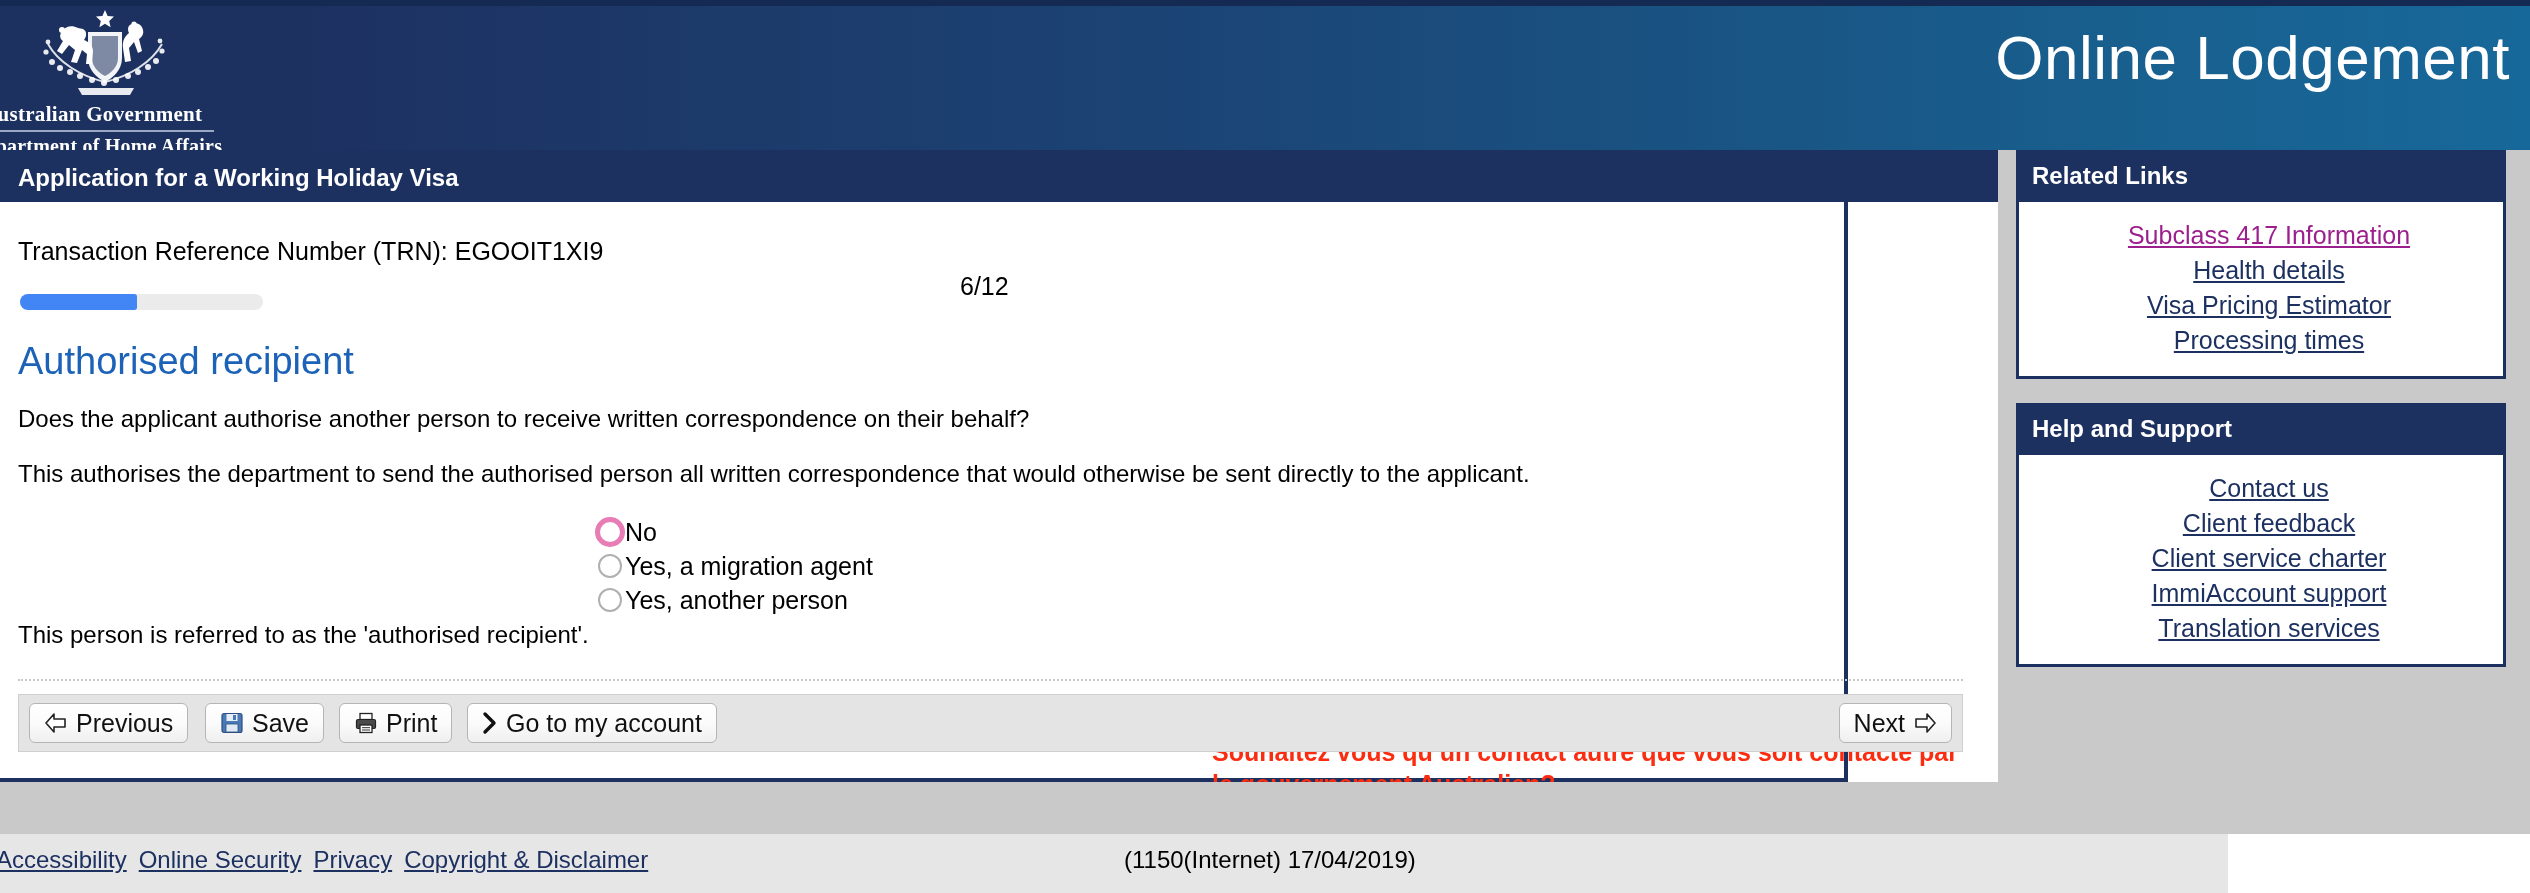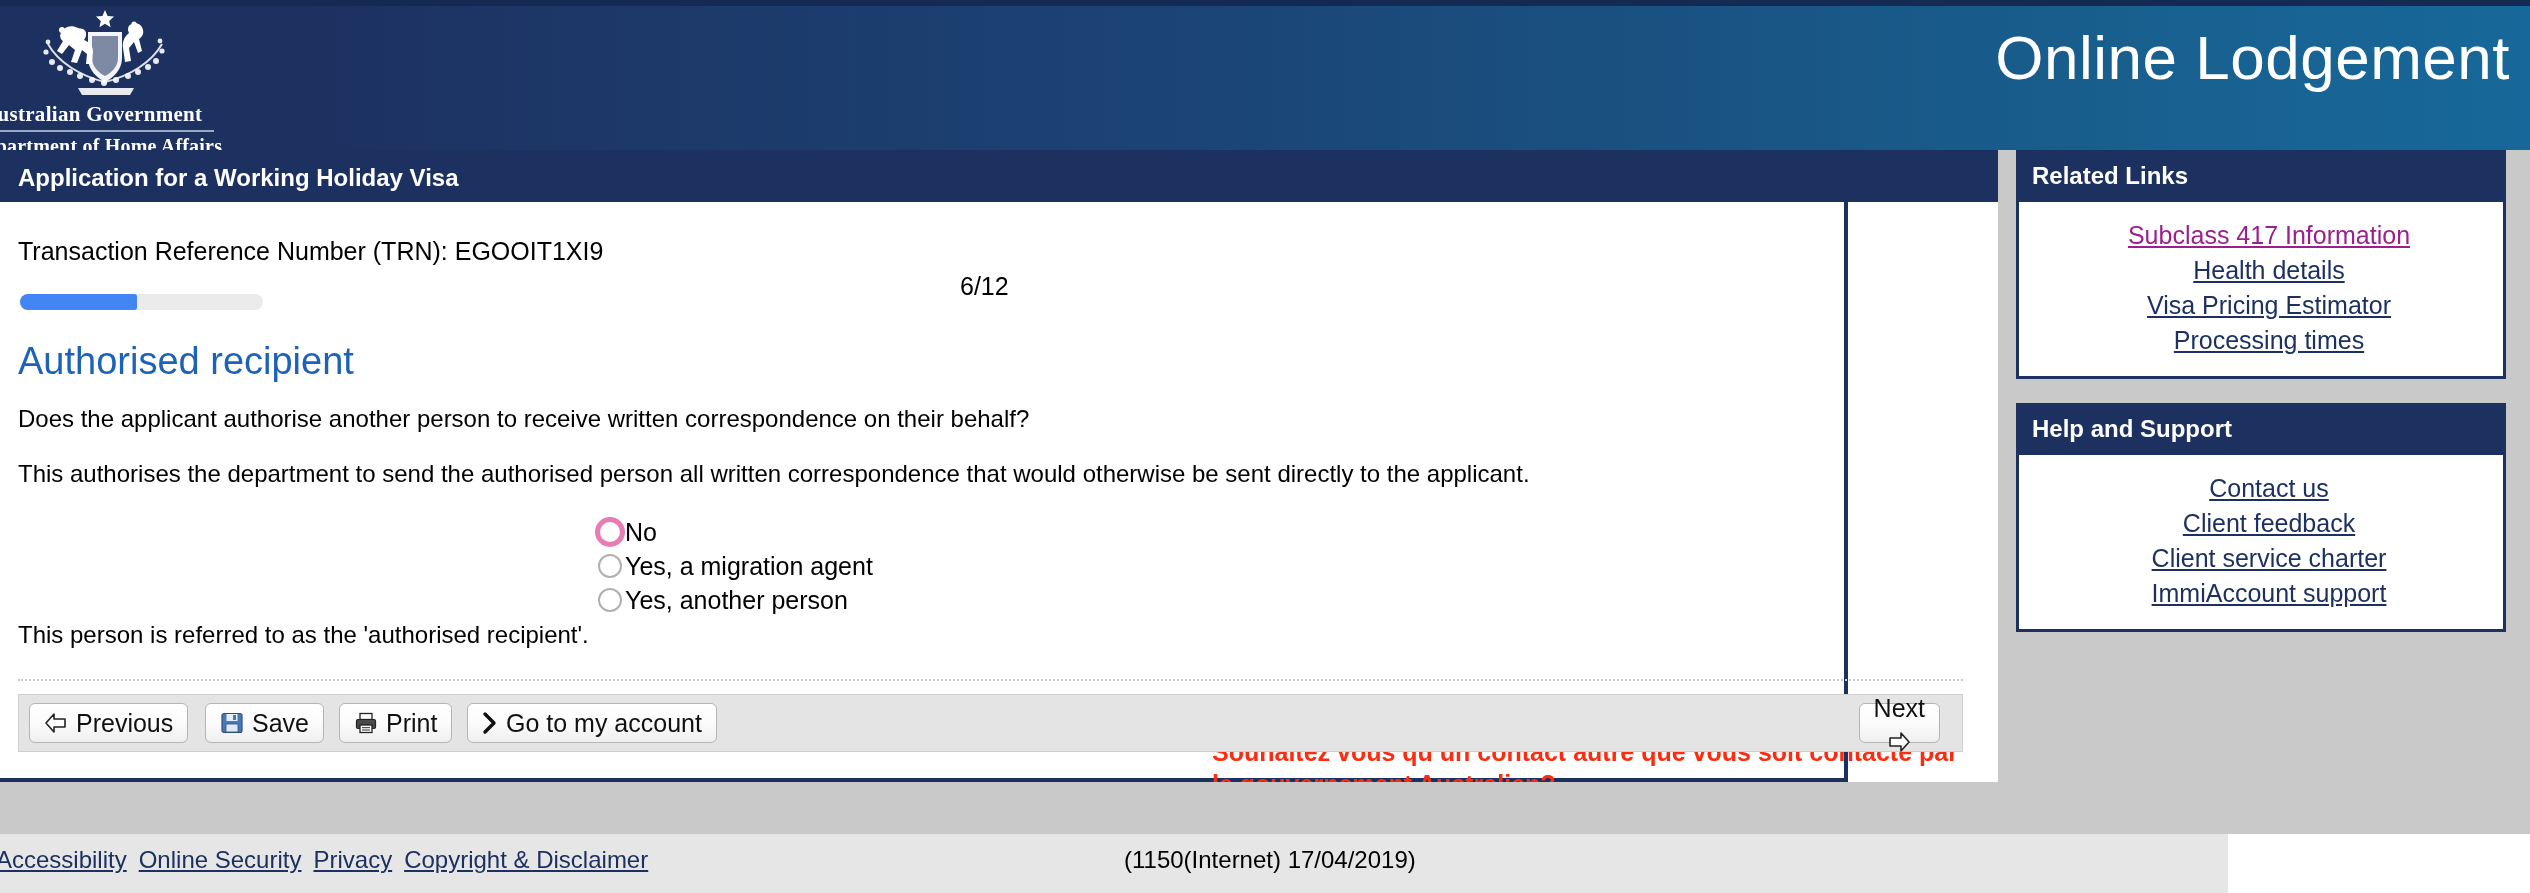--- a/index.html
+++ b/index.html
@@ -231,21 +231,21 @@
     box-sizing: border-box;
     font-size: 25px;
     color: #111111;
     white-space: nowrap;
     cursor: pointer;
   }
   .btn-prev  { left: 10px; }
   .btn-save  { left: 186px; }
   .btn-print { left: 320px; }
   .btn-acct  { left: 448px; }
-  .btn-next  { right: 22px; flex-direction: column; }
+  .btn-next  { right: 10px; }
 
   .icon { display: inline-flex; align-items: center; flex: 0 0 auto; }
 
   
   .sidebar {
     position: absolute;
     left: 2016px; top: 150px;
     width: 490px;
   }
   .card { margin-bottom: 24px; }
@@ -492,20 +492,21 @@
       </div>
   </div>
 
   <div class="card">
     <div class="card-head">Help and Support</div>
     <div class="card-body" id="help-support-body">
         <span class="side-link">Contact us</span>
         <span class="side-link">Client feedback</span>
         <span class="side-link">Client service charter</span>
         <span class="side-link">ImmiAccount support</span>
+        <span class="side-link">Translation services</span>
       </div>
   </div>
 
 </div>
 
 <div class="footer-gray"></div>
 <div class="footer">
   <div class="footer-links" id="footer-links">
       <span class="footer-link">Accessibility</span>
       <span class="footer-link">Online Security</span>

